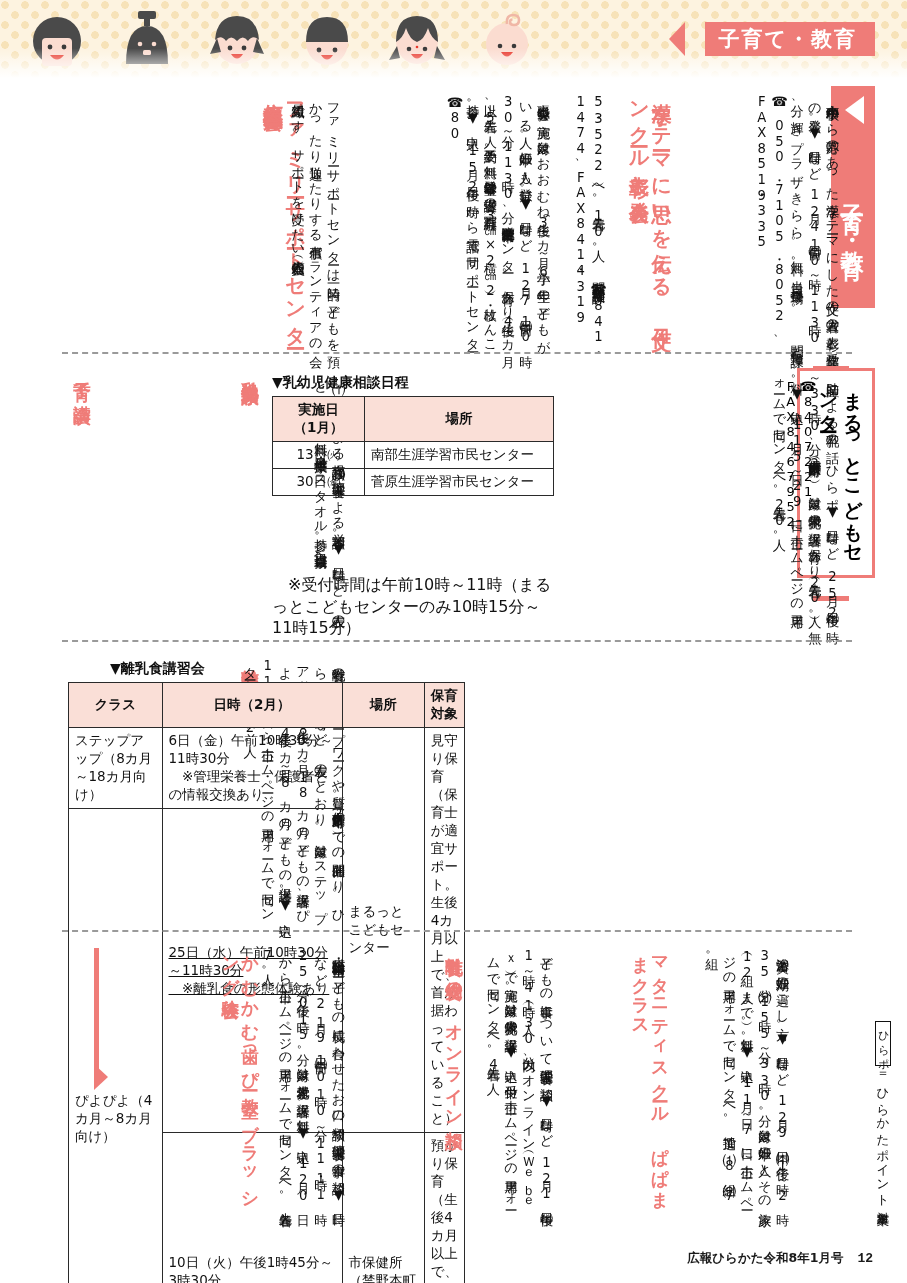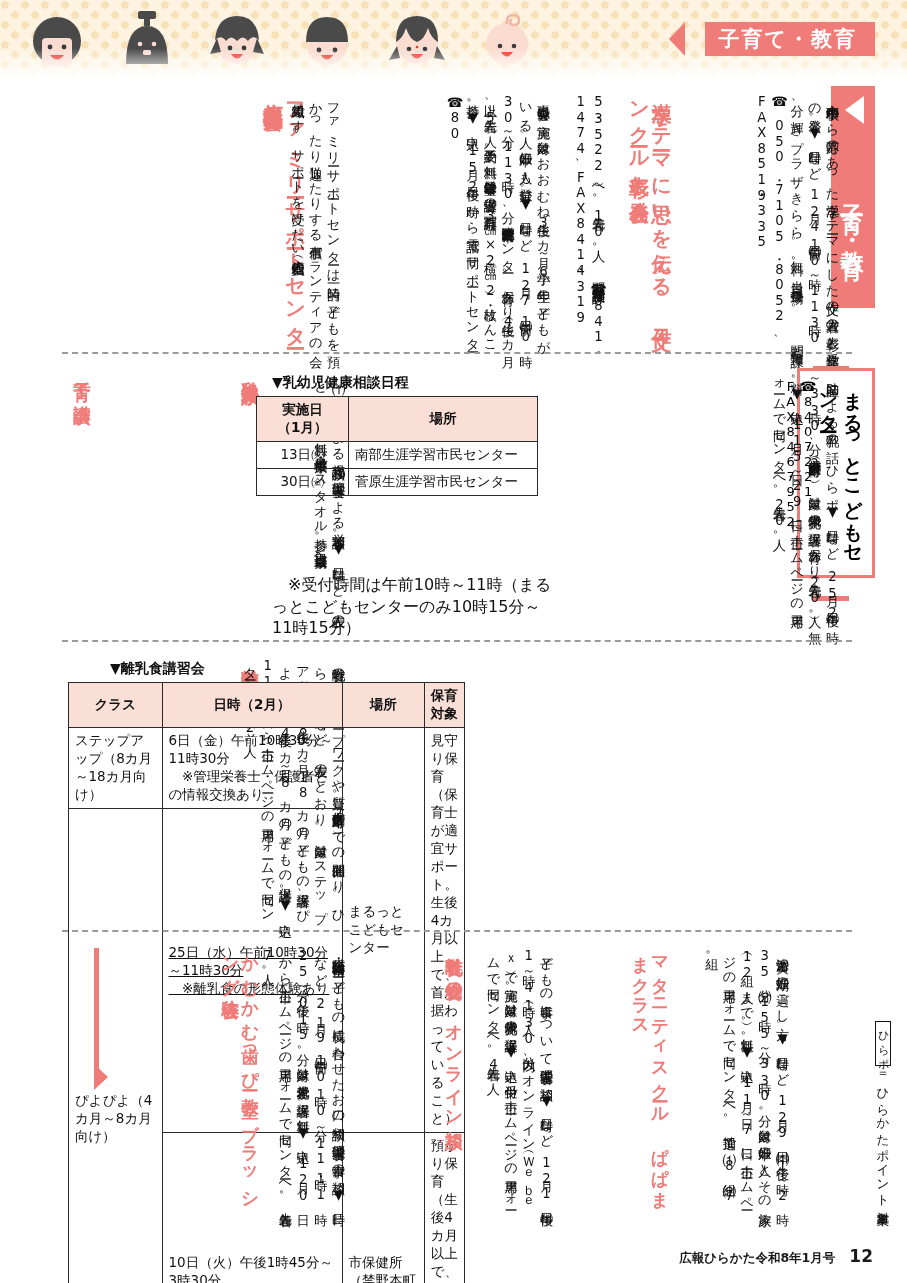--- a/index.html
+++ b/index.html
@@ -114,21 +114,21 @@
   .tbl-note {
     position:absolute; font-size:16px; line-height:1.35; color:#111;
   }
 
   
   .footer {
     position:absolute; right:34px; bottom:16px;
     font-size:12.5px; font-weight:bold; color:#1a1a1a;
     display:flex; align-items:baseline; gap:14px;
   }
-  .footer .pg { font-size:17px; }
+  .footer .pg { font-size:13px;font-family:Liberation Mono, monospace; }
 
   .noteright {
     position:absolute; right:16px; bottom:78px;
     writing-mode: vertical-rl; text-orientation: upright;
     font-size:12.5px; letter-spacing:1px; color:#111;
   }
   .hirapo {
     border:1.2px solid #111; padding:1px 1px; display:inline-block;
     font-size:11px; line-height:1.05;
   }
@@ -229,21 +229,21 @@
     <div class="tel">☎840・7221</div>
     <div class="tel">FAX846・7952</div>
   </div>
 </div>
 <div class="redrule" style="right:58px; top:596px; width:36px; height:5px;"></div>
 
 <div class="vcol vtitle-red2" style="right:648px; top:368px; height:118px; width:26px;">乳幼児健康相談</div>
 <div class="vcol vbody" style="right:560px; top:372px; height:250px; width:84px;">⑴身体計測⑵保健師による育児相談⑶管理栄養士による栄養相談。▼日時など　左表のとおり。無料。母子健康手帳・バスタオル持参。当日直接会場へ。</div>
 
 <div class="tbl-cap" style="left:272px; top:374px;">▼乳幼児健康相談日程</div>
-<table class="jt" style="left:256px; top:396px; width:282px;">
+<table class="jt" style="left:272px; top:396px; width:282px;">
   <thead>
       <tr>
     <th style="width:92px; white-space:pre-line;">実施日
 （1月）</th>
     <th>場所</th>
   </tr>
     </thead>
   <tbody>
     <tr>
       <td class="c">13日㈫</td>

